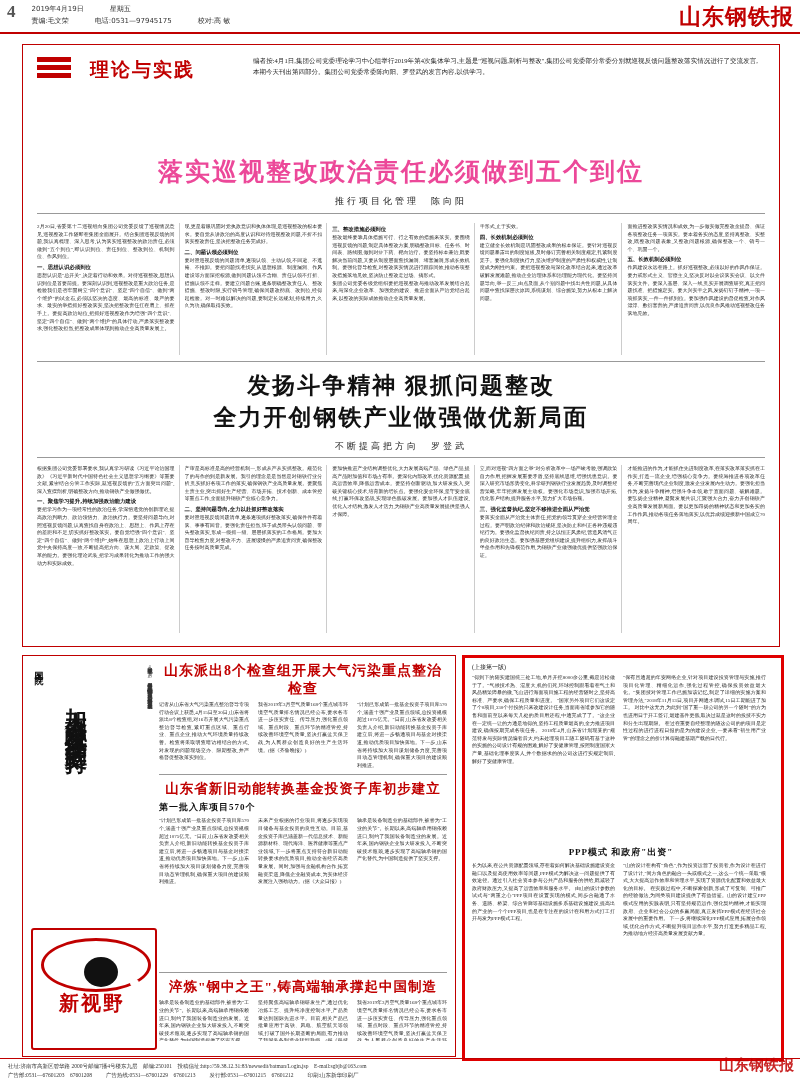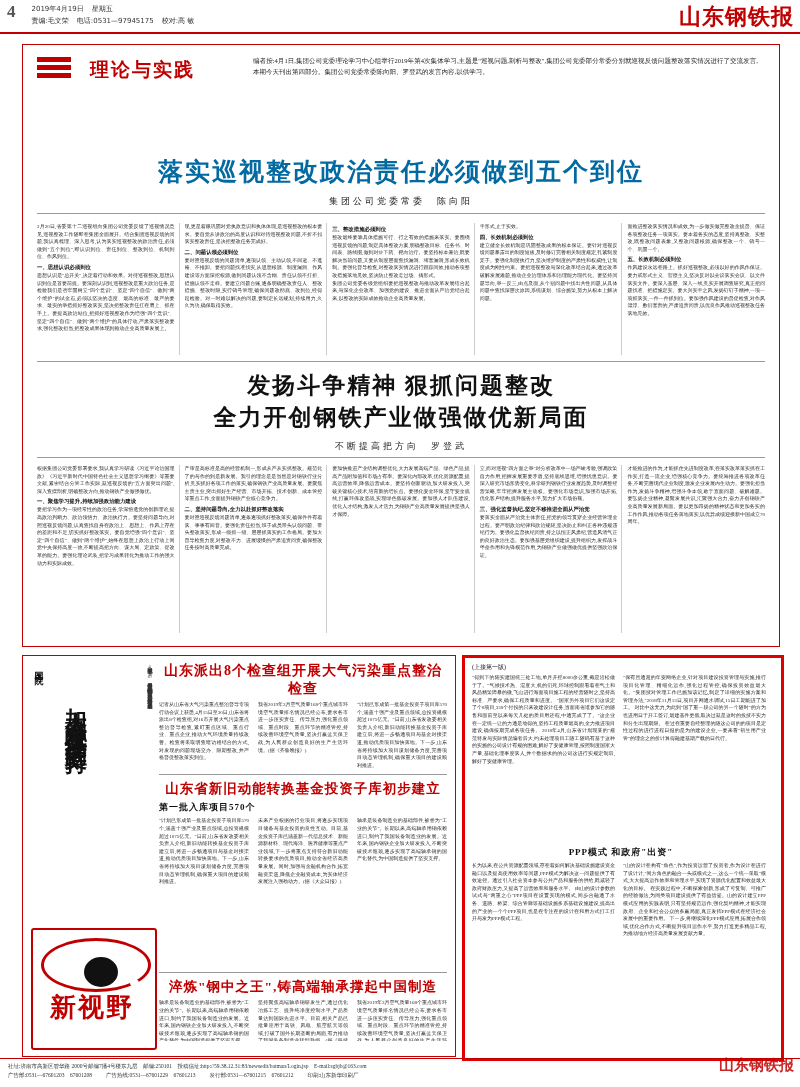--- a/index.html
+++ b/index.html
@@ -17,21 +17,21 @@
   .masthead{
     position:absolute;left:0;top:0;width:800px;height:32px;
     border-bottom:2px solid #c00000;
     display:flex;align-items:flex-start;
   }
   .pagenum{
     font-size:17px;font-weight:bold;color:#555;
     margin-left:7px;margin-top:2px;font-family:"Liberation Serif",serif;
   }
   .mast-meta{margin-left:16px;margin-top:3px;font-size:7px;line-height:12px;color:#333;}
-  .mast-meta .row{display:flex;gap:8px;}
+  .mast-meta .row{display:flex;gap:26px;}
   .mast-meta .row span{white-space:nowrap;}
   .mast-logo{
     position:absolute;right:6px;top:2px;
     color:#c00000;font-size:22px;font-weight:bold;
     font-family:"Liberation Serif",serif;letter-spacing:1px;
     white-space:nowrap;
   }
 
   
   .frame{
@@ -46,21 +46,21 @@
 
   .editor-note{
     position:absolute;left:230px;top:10px;width:505px;
     font-size:6.5px;line-height:11px;color:#222;text-align:justify;
     font-family:"Liberation Serif",serif;
   }
 
   .headline1{
     position:absolute;left:0;top:110px;width:756px;text-align:center;
     font-size:25px;font-weight:bold;letter-spacing:2px;
-    font-family:"Liberation Serif",serif;color:#0369a1;
+    font-family:"Liberation Serif",serif;color:#ec4899;
   }
   .byline{
     position:absolute;left:0;width:756px;text-align:center;
     font-size:9px;color:#222;font-family:"Liberation Serif",serif;letter-spacing:3px;
   }
   .by1{top:150px;}
   .rule{position:absolute;background:#999;height:1px;}
 
   .headline2{
     position:absolute;left:0;top:325px;width:756px;text-align:center;
@@ -127,21 +127,21 @@
     position:absolute;left:8px;top:8px;width:104px;height:48px;
     border:3px solid #c00000;border-radius:50%/50%;
   }
   .eye-pupil{
     position:absolute;left:40px;top:16px;width:34px;height:30px;border-radius:50%;
     background:#111;
   }
   .eye-hl{position:absolute;left:46px;top:22px;width:9px;height:8px;border-radius:50%;background:#fff;}
   .eye-text{
     position:absolute;left:0;top:60px;width:118px;text-align:center;
-    font-size:26px;font-weight:bold;color:#c00000;letter-spacing:2px;
+    font-size:20px;font-weight:bold;color:#c00000;letter-spacing:2px;
     font-family:"Liberation Serif",serif;
   }
 
   .bl-body{position:absolute;left:136px;top:6px;width:288px;height:386px;}
   .bl-headline{
     font-size:14px;font-weight:bold;color:#c00000;text-align:center;
     font-family:Liberation Serif, serif;letter-spacing:1px;margin-bottom:3px;
   }
   .bl-headline.h2{font-size:13.5px;}
   .bl-sub{
@@ -207,21 +207,21 @@
   <div class="frame">
 
     <div class="sec-head">
       <span class="sec-mark"></span>
       <span class="sec-title">理论与实践</span>
     </div>
 
     <div class="editor-note">编者按:4月1日,集团公司党委理论学习中心组举行2019年第4次集体学习,主题是"巡视问题,剖析与整改",集团公司党委部分常委分别就巡视反馈问题整改落实情况进行了交流发言,本期今天刊出第四部分。集团公司党委常委陈向阳、罗登武的发言内容,以供学习。</div>
 
     <div class="headline1">落实巡视整改政治责任必须做到五个到位</div>
-    <div class="byline by1">集团公司党委常委　陈向阳</div>
+    <div class="byline by1">推行项目化管理　陈向阳</div>
     <div class="rule" style="left:14px;top:168px;width:728px;"></div>
 
     <div class="cols1">
       <div class="col">
         <div class="txt">2月20日,省委第十二巡视组向集团公司党委反馈了巡视情况意见,巡视整改工作随即在集团全面展开。结合集团巡视反馈的问题,我认真梳理、深入思考,认为落实巡视整改的政治责任,必须做到"五个到位",即认识到位、责任到位、整改到位、机制到位、作风到位。</div>
         <span class="sub">一、思想认识必须到位</span>
         <div class="txt">思想认识是"总开关",决定着行动和效果。对待巡视整改,思想认识到位是首要前提。要深刻认识到,巡视整改是重大政治任务,是检验我们是否牢固树立"四个意识"、坚定"四个自信"、做到"两个维护"的试金石,必须以坚决的态度、最高的标准、最严的要求、最实的举措抓好整改落实,坚决把整改责任扛在肩上、抓在手上。要提高政治站位,把抓好巡视整改作为增强"四个意识"、坚定"四个自信"、做到"两个维护"的具体行动,严肃落实整改要求,强化整改担当,把整改成果体现到推动企业高质量发展上。</div>
       </div>
       <div class="col">
         <div class="txt">现,更是着眼巩固对党执政意识和执体体现,是巡视整改的根本要求。要自觉从讲政治的高度认识和对待巡视整改问题,不折不扣落实整改责任,坚决把整改任务完成好。</div>

